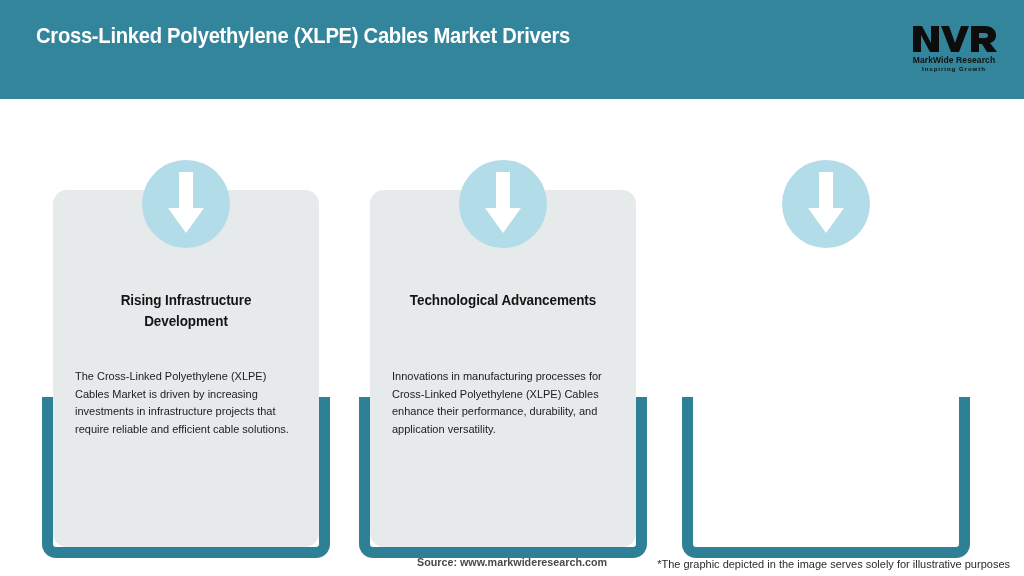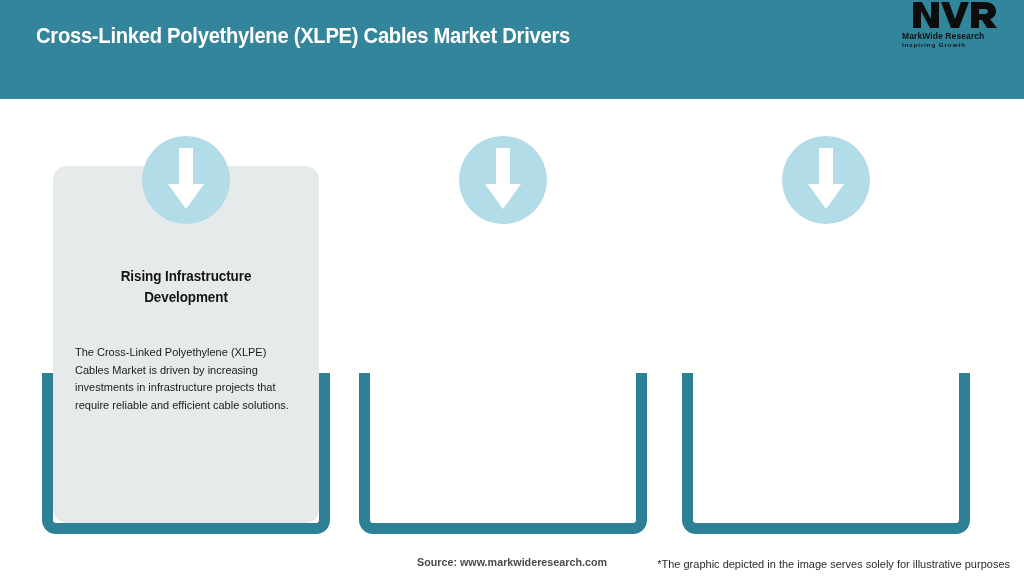--- a/index.html
+++ b/index.html
@@ -34,23 +34,24 @@
     letter-spacing: -0.3px;
     transform: scaleX(0.94);
     transform-origin: left top;
     white-space: nowrap;
   }
 
   
   #brand-logo {
     position: absolute;
     right: 18px;
-    top: 0;
+    top: 24px;
     width: 104px;
     height: 52px;
+    text-align: center;
   }
   #logo-mark { display:block; margin: 0 auto; }
   #logo-name {
     font-size: 8.5px;
     font-weight: bold;
     color: #111111;
     letter-spacing: 0.1px;
     line-height: 10px;
     margin-top: 1px;
   }
@@ -58,21 +59,21 @@
     font-size: 6.2px;
     font-weight: bold;
     color: #111111;
     letter-spacing: 0.9px;
     line-height: 8px;
   }
 
   
   .card-slot {
     position: absolute;
-    top: 136px;
+    top: 160px;
     width: 288px;
     height: 398px;
   }
   #slot-0 { left: 42px; }
   #slot-1 { left: 359px; }
   #slot-2 { left: 682px; }
 
   
   .frame {
     position: absolute;
@@ -181,20 +182,24 @@
   </div>
   <div class="icon-circle">
     <svg width="88" height="88" viewBox="0 0 88 88">
       <path d="M37 12 L51 12 L51 48 L62 48 L44 73 L26 48 L37 48 Z" fill="#ffffff"></path>
     </svg>
   </div>
 </div>
 
 <div class="card-slot" id="slot-1">
   <div class="frame"></div>
+  <div class="card">
+    <div class="card-heading">Technological Advancements</div>
+    <div class="card-body">Innovations in manufacturing processes for Cross-Linked Polyethylene (XLPE) Cables enhance their performance, durability, and application versatility.</div>
+  </div>
   <div class="icon-circle">
     <svg width="88" height="88" viewBox="0 0 88 88">
       <path d="M37 12 L51 12 L51 48 L62 48 L44 73 L26 48 L37 48 Z" fill="#ffffff"></path>
     </svg>
   </div>
 </div>
 
 <div class="card-slot" id="slot-2">
   <div class="frame"></div>
   <div class="icon-circle">

